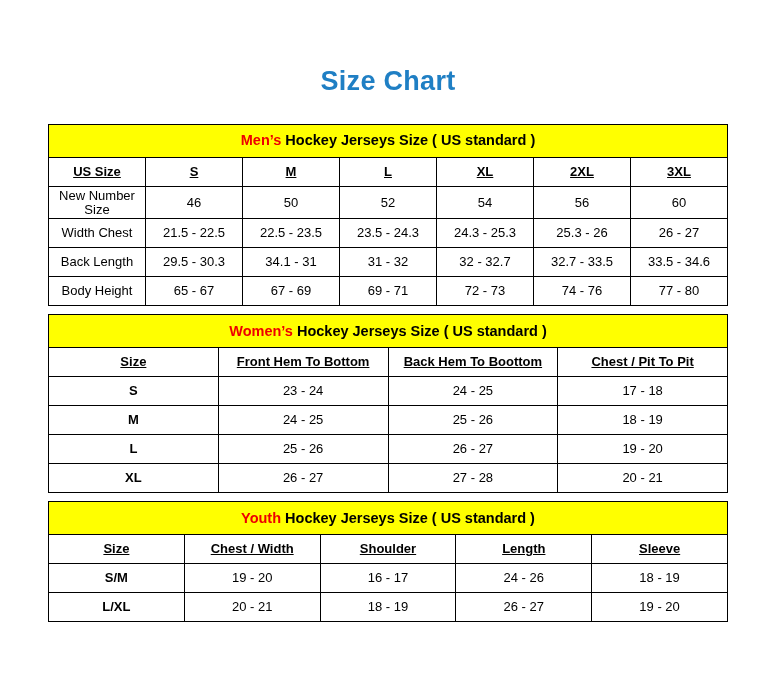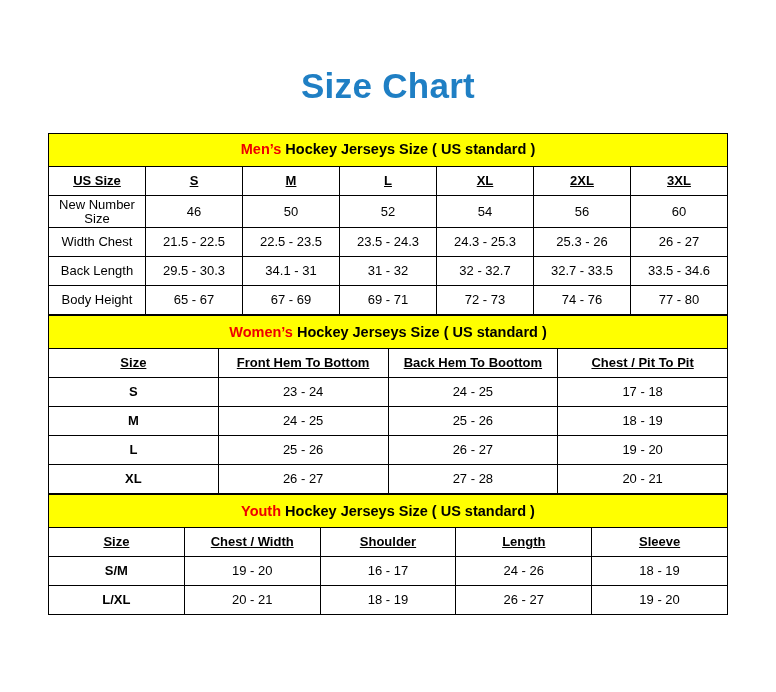--- a/index.html
+++ b/index.html
@@ -16,21 +16,21 @@
   }
   .page {
     width: 776px;
     height: 692px;
     position: relative;
     box-sizing: border-box;
   }
   .title {
     text-align: center;
     color: #1f7fc4;
-    font-size: 35px;
+    font-size: 27px;
     font-weight: bold;
     letter-spacing: 0.3px;
     padding-top: 66px;
     margin: 0;
   }
   .tables-wrap {
     margin: 0 auto;
     width: 680px;
     padding-top: 27px;
   }
@@ -62,21 +62,21 @@
     text-decoration: underline;
   }
   .rowlabel {
     font-weight: normal;
     margin-top: 24px;
   }
   .bold {
     font-weight: bold;
   }
   table + table {
-    margin-top: 0;
+    margin-top: 8px;
   }
 </style>
 </head>
 <body>
 
 <div class="page">
 
   <h1 class="title">Size Chart</h1>
 
   <div class="tables-wrap">

